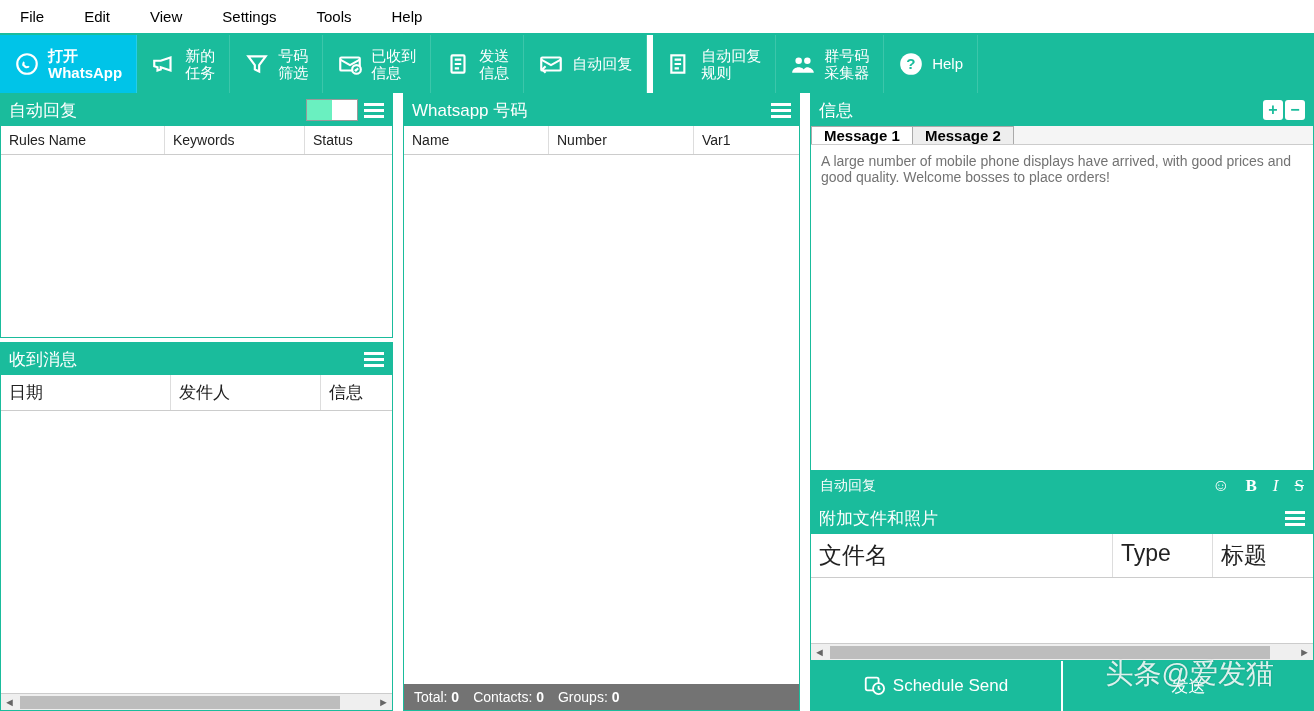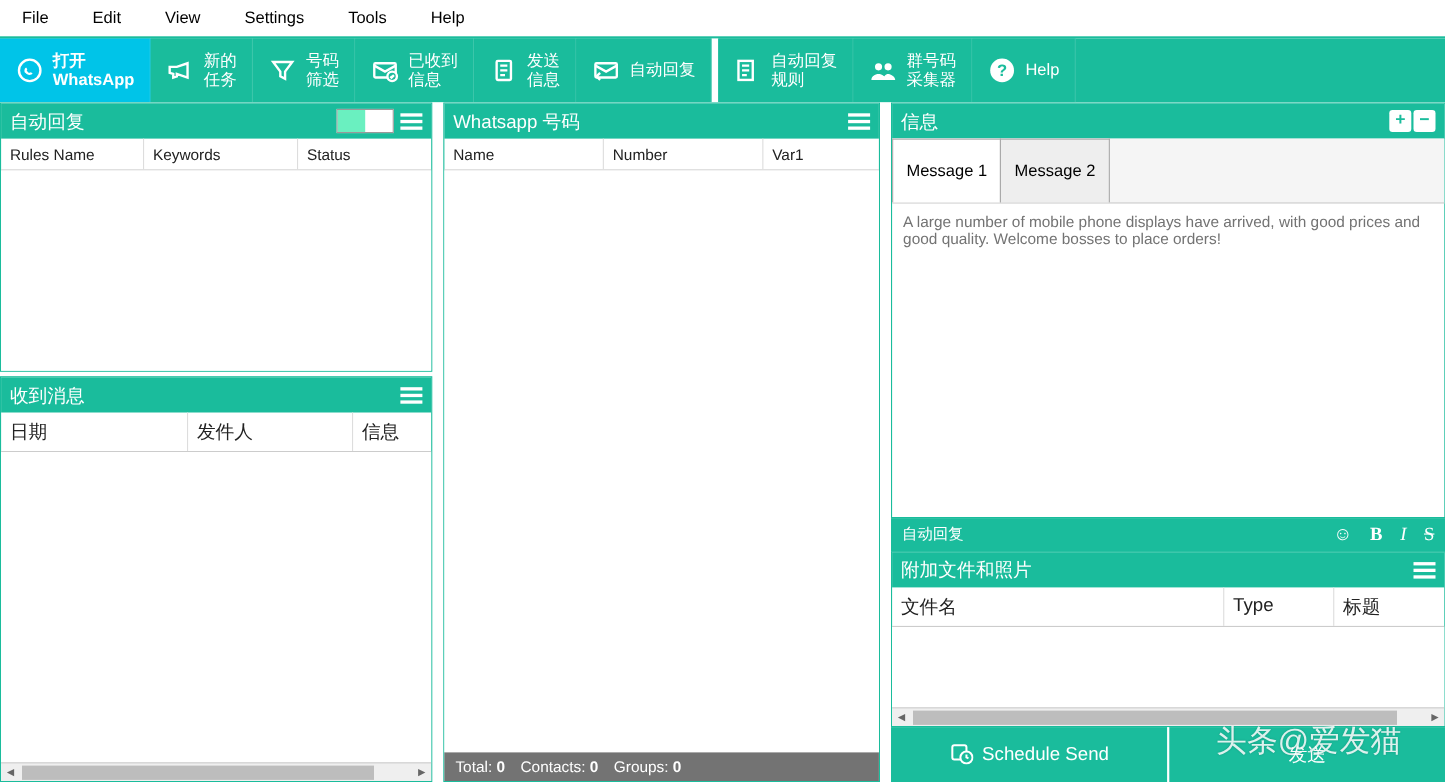--- a/index.html
+++ b/index.html
@@ -89,21 +89,21 @@
   .table-head { display:flex; border-bottom:1px solid #ccc; font-size:14px; color:#222; }
   .table-head .th { padding:6px 8px; border-right:1px solid #ddd; }
   .table-body { flex:1; background:#fff; overflow:auto; }
 
   .pane { display:flex; flex-direction:column; border:1px solid #1abc9c; }
 
   .status-strip { background:#737373; color:#fff; font-size:14px; padding:4px 10px; display:flex; gap:14px; align-items:center; height:26px;}
   .status-strip b { font-weight:bold; }
 
   .tabs { display:flex; background:#f5f5f5; border-bottom:1px solid #ccc; }
-  .tab { padding:20px 12px; border:1px solid #aaa; border-bottom:none; margin-right:-1px; background:#eee; cursor:pointer; font-size:15px; }
+  .tab { padding:0 12px; border:1px solid #aaa; border-bottom:none; margin-right:-1px; background:#eee; cursor:pointer; font-size:15px;font-weight:bold; }
   .tab.active { background:#fff; }
 
   .msg-area { flex:1; padding:8px 10px; font-size:14px; color:#737373; overflow:auto; }
 
   .var-bar { background:#1abc9c; color:#fff; display:flex; align-items:center; justify-content:space-between; padding:4px 10px; height:30px; }
   .var-bar .fmt { display:flex; gap:16px; font-family: Georgia, serif; font-size:17px; align-items:center;}
   .fmt span { cursor:pointer; }
 
   .bottom-btns { display:flex; height:50px; }
   .big-btn { flex:1; background:#1abc9c; color:#fff; display:flex; align-items:center; justify-content:center; gap:8px; font-size:17px; cursor:pointer; border-left:2px solid #fff;}
@@ -226,21 +226,21 @@
               <div class="half"></div>
           </div>
           <div class="hamburger-icon">
               <span></span>
               <span></span>
               <span></span>
             </div>
         </div>
       </div>
       <div class="table-head">
-        <div class="th" style="width:130px">Rules Name</div>
+        <div class="th" style="width:164px">Rules Name</div>
         <div class="th" style="width:140px">Keywords</div>
         <div class="th" style="flex:1;border-right:none">Status</div>
       </div>
       <div class="table-body"></div>
     </div>
 
     <div class="pane" style="flex:1; margin-top:4px">
       <div class="panel-header">
         <span>收到消息</span>
         <div class="hamburger-icon">
@@ -316,21 +316,21 @@
 
     <div class="pane" style="height:160px">
       <div class="panel-header">
         <span>附加文件和照片</span>
         <div class="hamburger-icon">
             <span></span>
             <span></span>
             <span></span>
           </div>
       </div>
-      <div class="table-head" style="font-size:17px">
+      <div class="table-head" style="font-size:23px">
         <div class="th" style="flex:1">文件名</div>
         <div class="th" style="width:100px">Type</div>
         <div class="th" style="width:100px;border-right:none">标题</div>
       </div>
       <div class="table-body"></div>
       <div class="scroll-h">
         <div class="arrow">◄</div>
           <div class="thumb" style="width:440px;margin-left:2px"></div>
           <div style="flex:1"></div>
           <div class="arrow">►</div>

